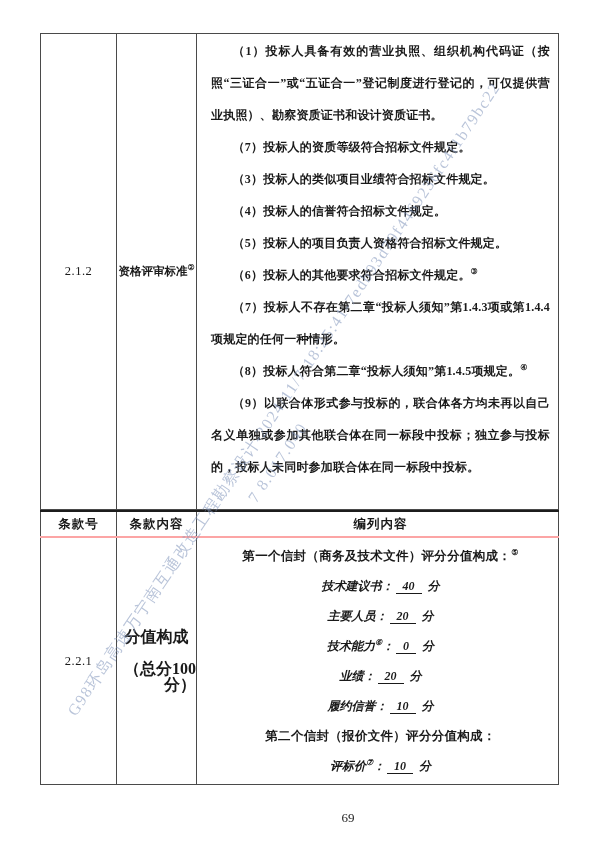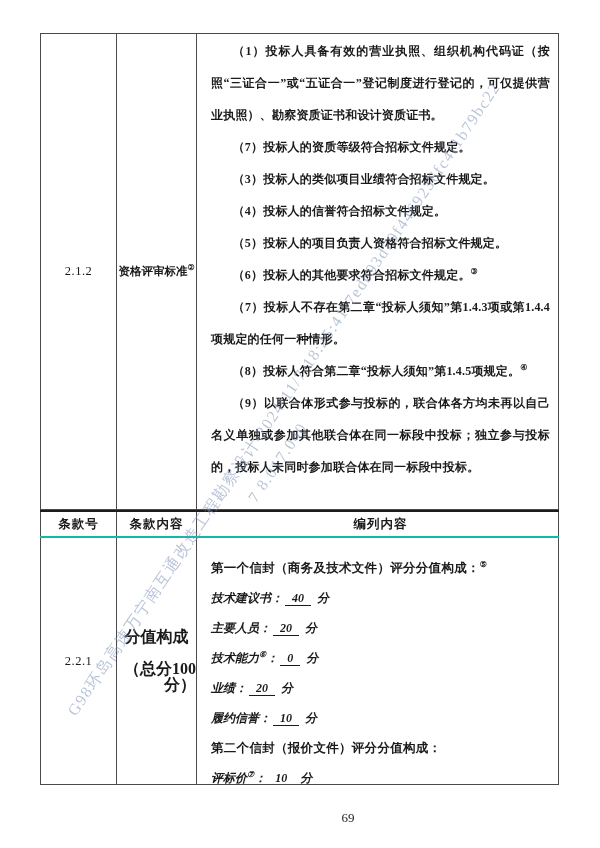--- a/index.html
+++ b/index.html
@@ -20,21 +20,21 @@
   .row-top {
     display: flex;
     height: 477px;
     border-top: 1px solid #4a4a4a;
     border-bottom: 1px solid #4a4a4a;
   }
   .row-header {
     display: flex;
     height: 28px;
     border-top: 2px solid #1c1c1c;
-    border-bottom: 2px solid #14b8a6;
+    border-bottom: 2px solid #fca5a5;
     align-items: stretch;
   }
   .row-bottom {
     display: flex;
     height: 247px;
     border-bottom: 1px solid #4a4a4a;
   }
   .c1 { width: 77px; border-left: 1px solid #4a4a4a; border-right: 1px solid #4a4a4a;
         display: flex; align-items: center; justify-content: center; text-align: right; }
   .c2 { width: 80px; border-right: 1px solid #4a4a4a;
@@ -49,21 +49,21 @@
   .para {
     font-size: 12px;
     font-weight: 600;
     line-height: 32px;
     text-indent: 1.8em;
     text-align: justify;
     letter-spacing: 0.2px;
   }
   .hdr-cell { font-weight: 700; font-size: 12.5px; letter-spacing: 1px;
               display: flex; align-items: center; justify-content: center; }
-  .score-area { padding-top: 15px; }
+  .score-area { padding-top: 3px; text-align: center; }
   .score-heading {
     font-size: 12.5px; font-weight: 700; line-height: 30px; letter-spacing: 0.3px;
   }
   .score-line { font-size: 12px; font-weight: 600; line-height: 30px; font-style: italic; }
   .uline {
     display: inline-block;
     border-bottom: 1.2px solid #1a1a1a;
     padding: 0 7px;
     line-height: 14px;
     margin: 0 3px 0 2px;

